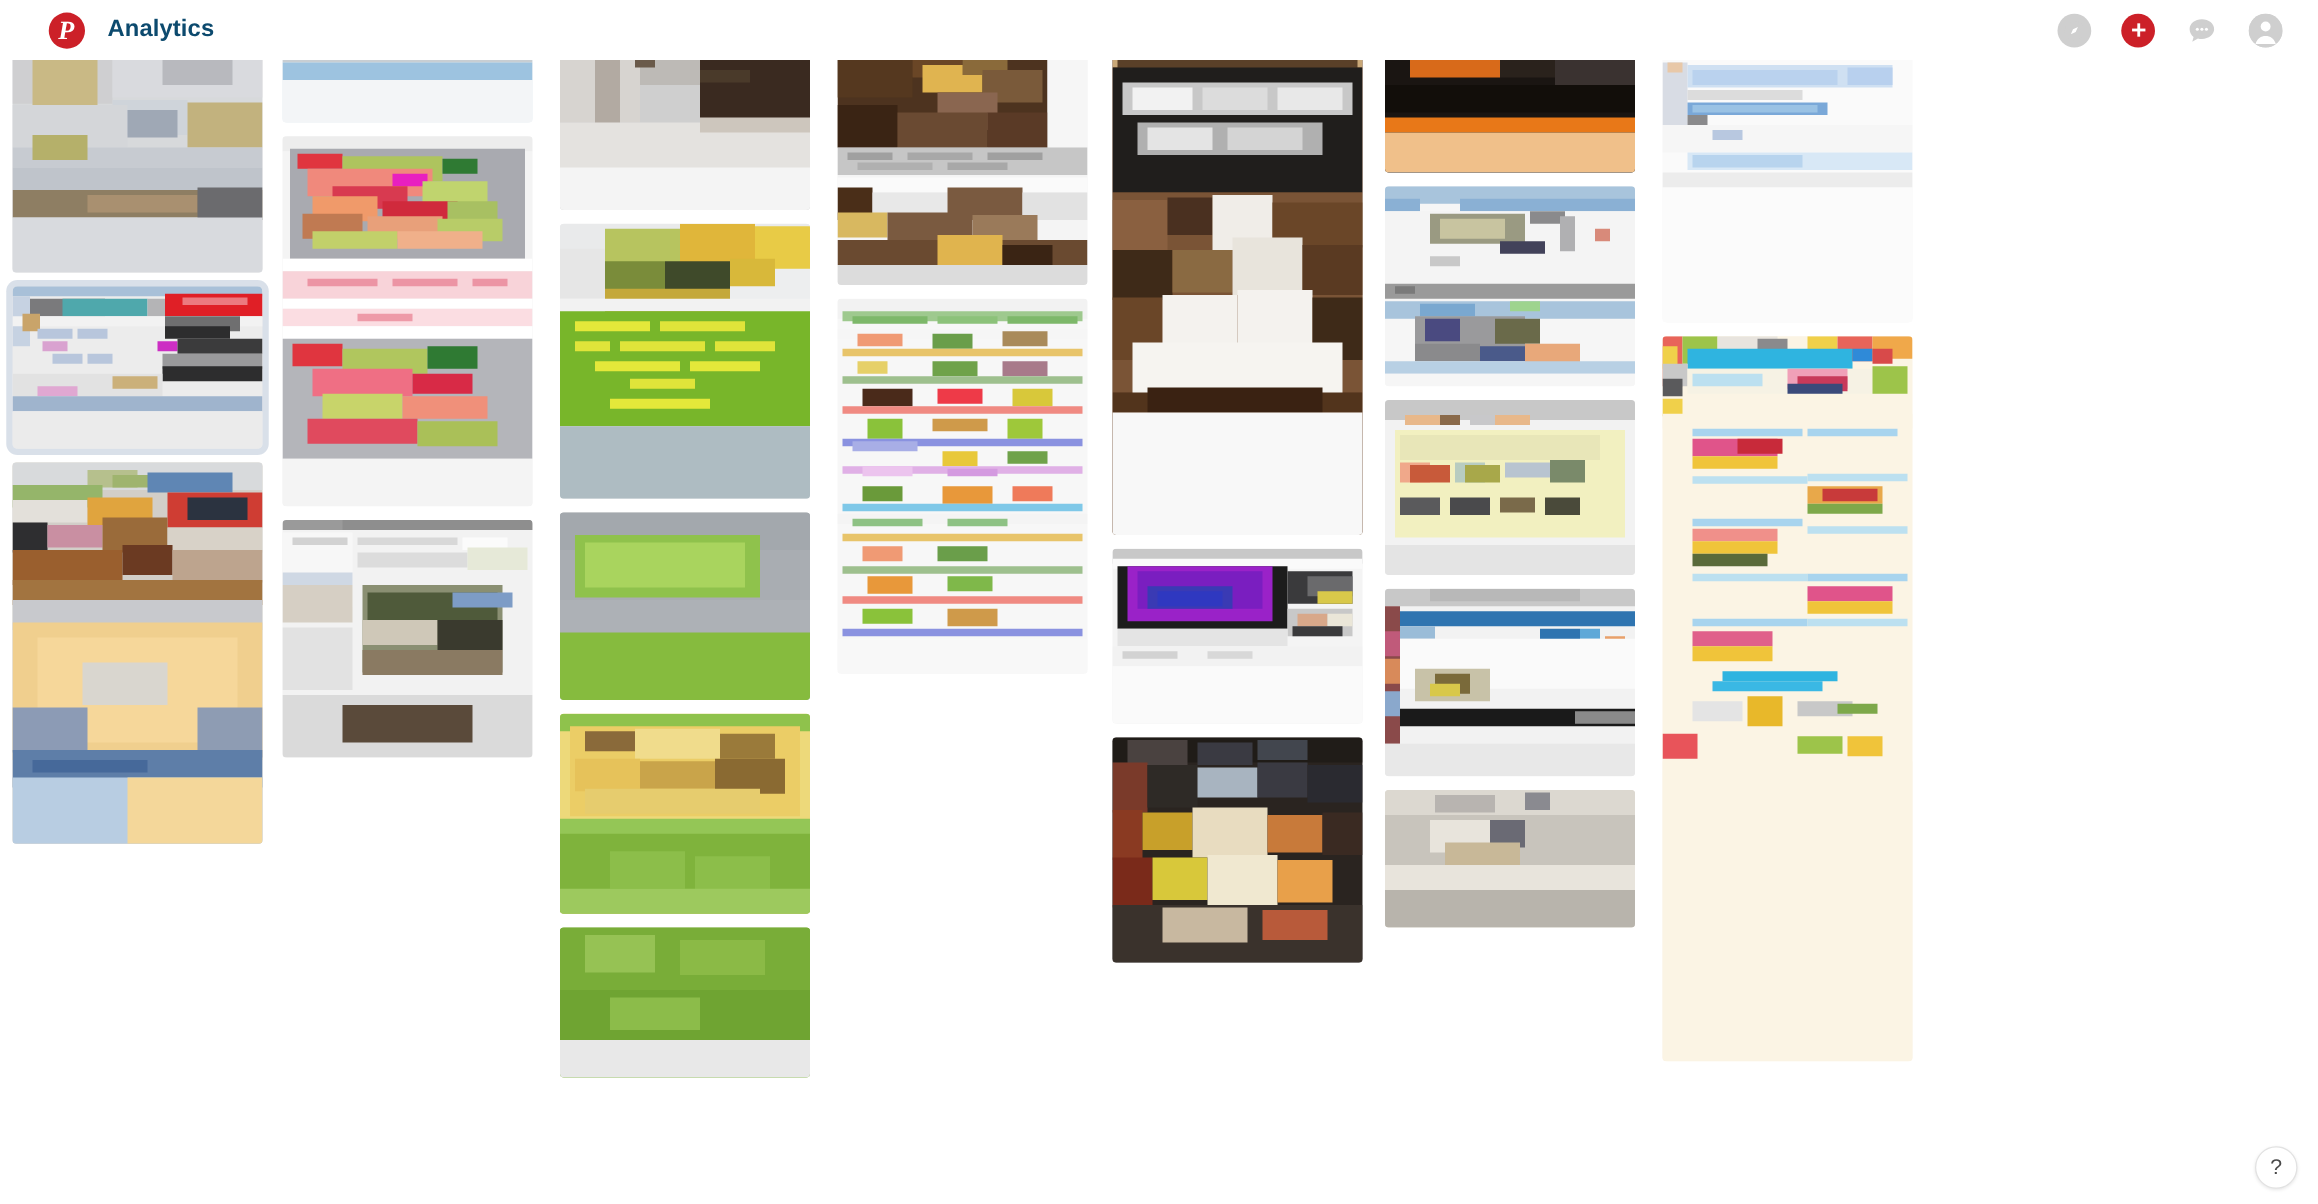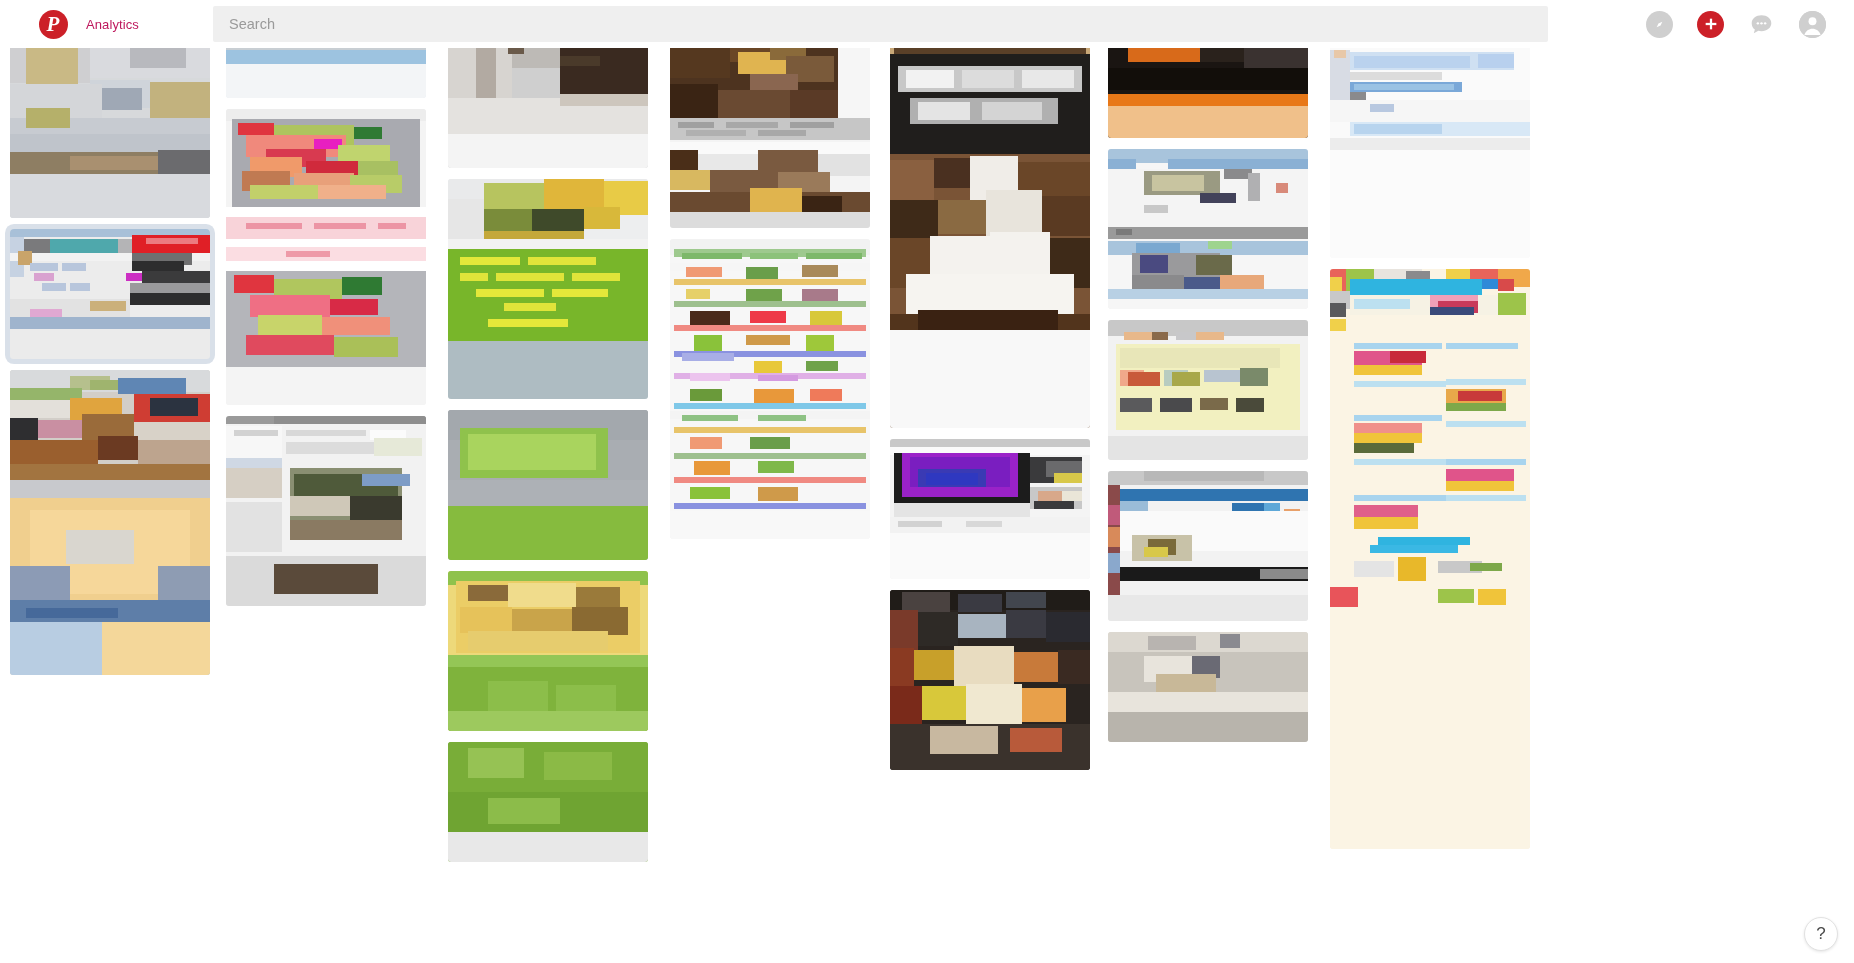--- a/index.html
+++ b/index.html
@@ -28,22 +28,22 @@
   .pin-logo {
     width: 29px; height: 29px; border-radius: 50%;
     background: #cc2028;
     display: flex; align-items: center; justify-content: center;
     color: #fff; font-family: "Liberation Serif", serif;
     font-size: 21px; font-weight: bold; font-style: italic;
     line-height: 1;
   }
   #app-title {
     margin-left: 18px;
-    font-size: 13px; font-weight: normal;
-    color: #be185d; letter-spacing: .1px;
+    font-size: 19px; font-weight: bold;
+    color: #0c4a6e; letter-spacing: .1px;
     white-space: nowrap;
   }
   #search-box {
     position: absolute; left: 213px; top: 6px;
     width: 1335px; height: 36px;
     background: #efefef; border: none; border-radius: 2px;
     padding: 0 16px;
     font-size: 14.5px; color: #6b6b6b;
     font-family: "Liberation Sans", sans-serif;
   }
@@ -103,21 +103,20 @@
   }
 </style>
 </head>
 <body>
 
 <div id="header">
   <div id="logo-wrap">
     <div class="pin-logo">P</div>
   </div>
   <div id="app-title">Analytics</div>
-  <input id="search-box" type="text" placeholder="Search" style="">
   <div id="header-icons">
     <div class="hicon grey">
       <svg width="17" height="17" viewBox="0 0 24 24" aria-hidden="true">
         <circle cx="12" cy="12" r="11" fill="#cfcfcf"></circle>
         <path d="M16 8 L10.5 10.5 L8 16 L13.5 13.5 Z" fill="#ffffff"></path>
       </svg>
     </div>
     <div class="hicon red">
       <svg width="16" height="16" viewBox="0 0 24 24" aria-hidden="true">
         <rect x="10.3" y="4" width="3.4" height="16" fill="#ffffff"></rect>

